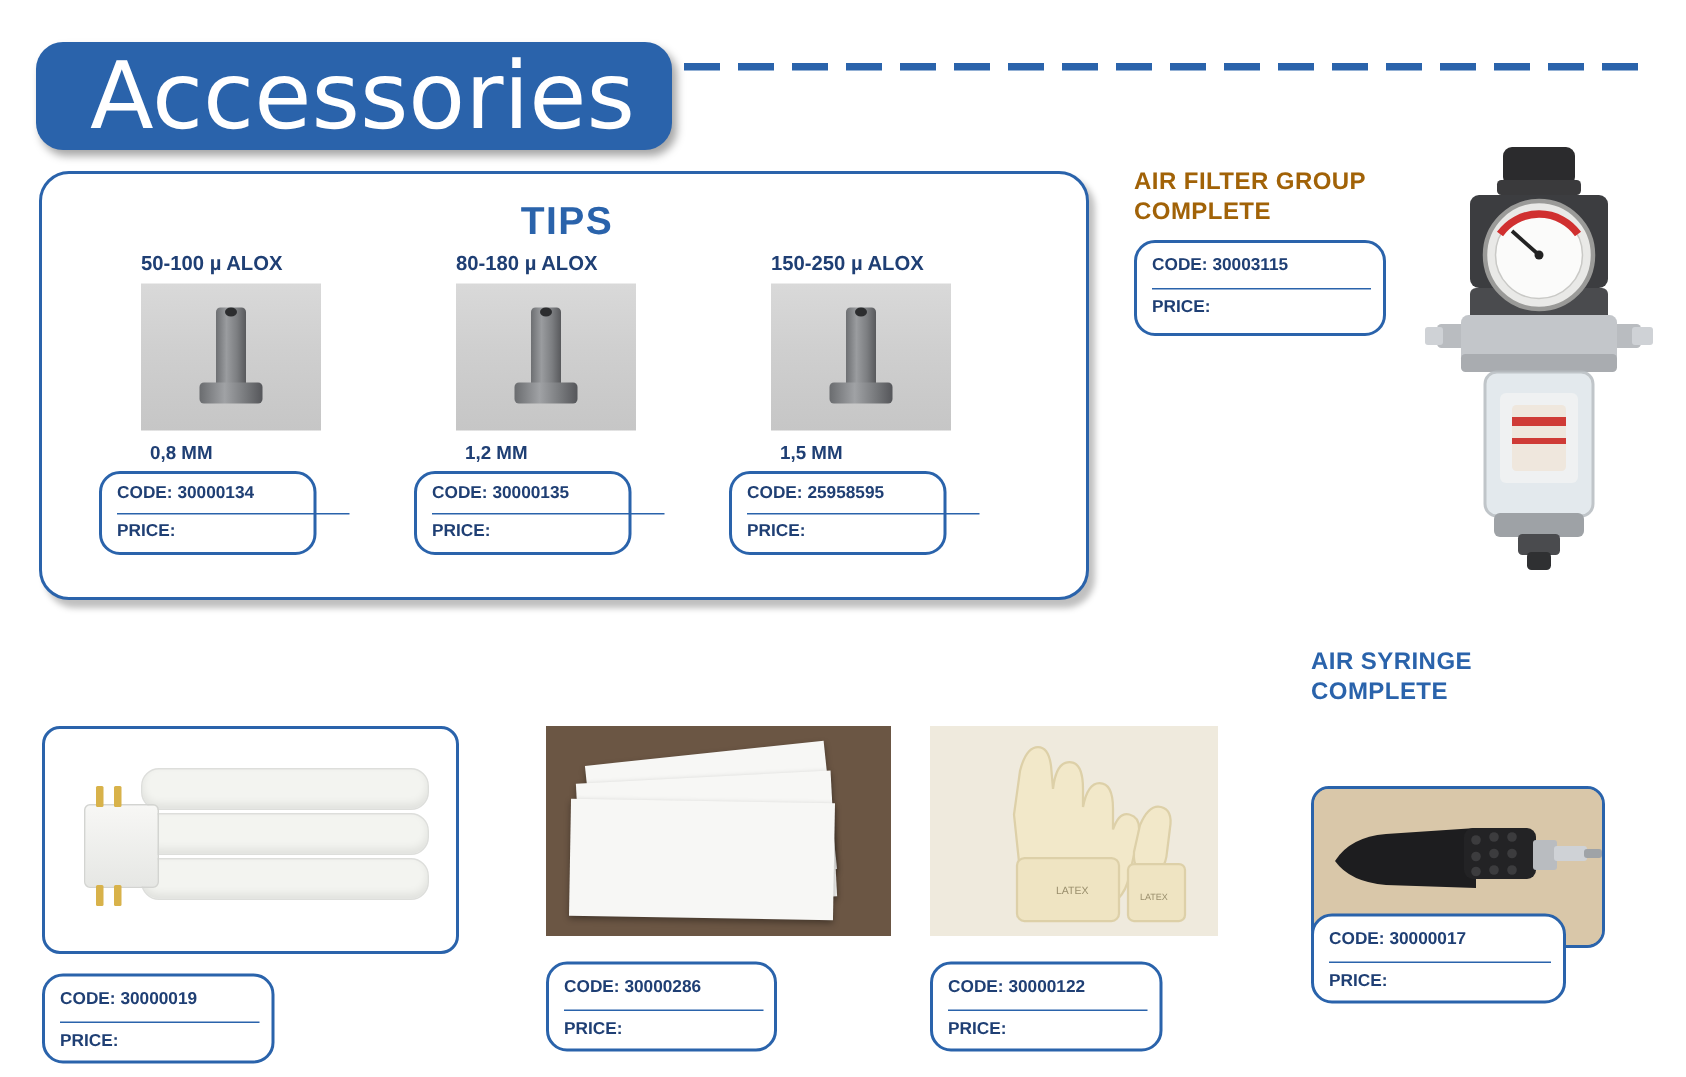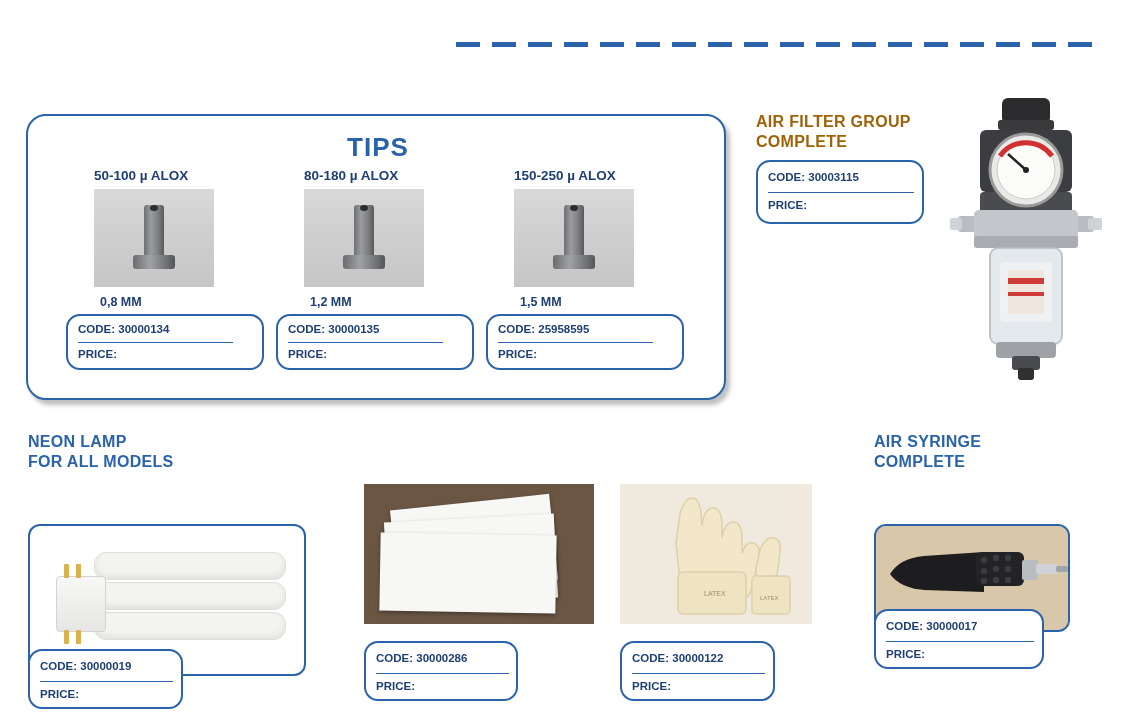--- a/index.html
+++ b/index.html
@@ -141,21 +141,21 @@
   }
   .tip-size {
     margin-left: 34px;
     margin-top: 8px;
     font-size: 12.5px;
     font-weight: bold;
     color: #1f3f74;
   }
   .code-box {
     margin-top: 5px;
-    width: 198px;
+    width: 145px;
     height: 56px;
     position: relative;
   }
   .code-box .line {
     position: absolute;
     left: 10px;
     width: 155px;
     height: 1px;
     background: #2a63ab;
   }
@@ -272,20 +272,23 @@
   
   .glove-box { width: 192px; height: 140px; position: relative; background:#efeade; }
 
   
   .syr-box { width: 196px; height: 108px; position: relative; background:#d8c6a8; }
 </style>
 </head>
 <body>
 
 <div class="header">
+  <div class="title-plate">
+    <div class="title-text">Accessories</div>
+  </div>
   <div class="dash-line"></div>
 </div>
 
 <div class="tips-panel">
   <div class="tips-title">TIPS</div>
 
   <div class="tip-col c1">
     <div class="tip-heading">50-100 µ ALOX</div>
     <div class="tip-photo">
       <div class="nozzle-stem"></div>
@@ -373,22 +376,20 @@
     <rect x="62" y="186" width="36" height="6" fill="#cf3b36"></rect>
     <rect x="62" y="200" width="36" height="4" fill="#cf3b36"></rect>
 
     <rect x="50" y="250" width="60" height="16" rx="4" fill="#9ea2a6"></rect>
     <rect x="66" y="264" width="28" height="14" rx="3" fill="#4a4b4e"></rect>
     <rect x="72" y="276" width="16" height="12" rx="3" fill="#2f3032"></rect>
   </svg>
 </div>
 
 <div class="item item1">
-  <div class="it-title">NEON LAMP
-FOR ALL MODELS</div>
   <div class="it-photo photo-frame lamp-box">
     <div class="lamp-tube" style="left:64px; top:26px; width:190px; height:26px;"></div>
     <div class="lamp-tube" style="left:64px; top:56px; width:190px; height:26px;"></div>
     <div class="lamp-tube" style="left:64px; top:86px; width:190px; height:26px;"></div>
     <div class="lamp-base"></div>
     <div class="lamp-pin" style="left:34px; top:38px;"></div>
     <div class="lamp-pin" style="left:46px; top:38px;"></div>
     <div class="lamp-pin" style="left:34px; top:104px;"></div>
     <div class="lamp-pin" style="left:46px; top:104px;"></div>
   </div>

